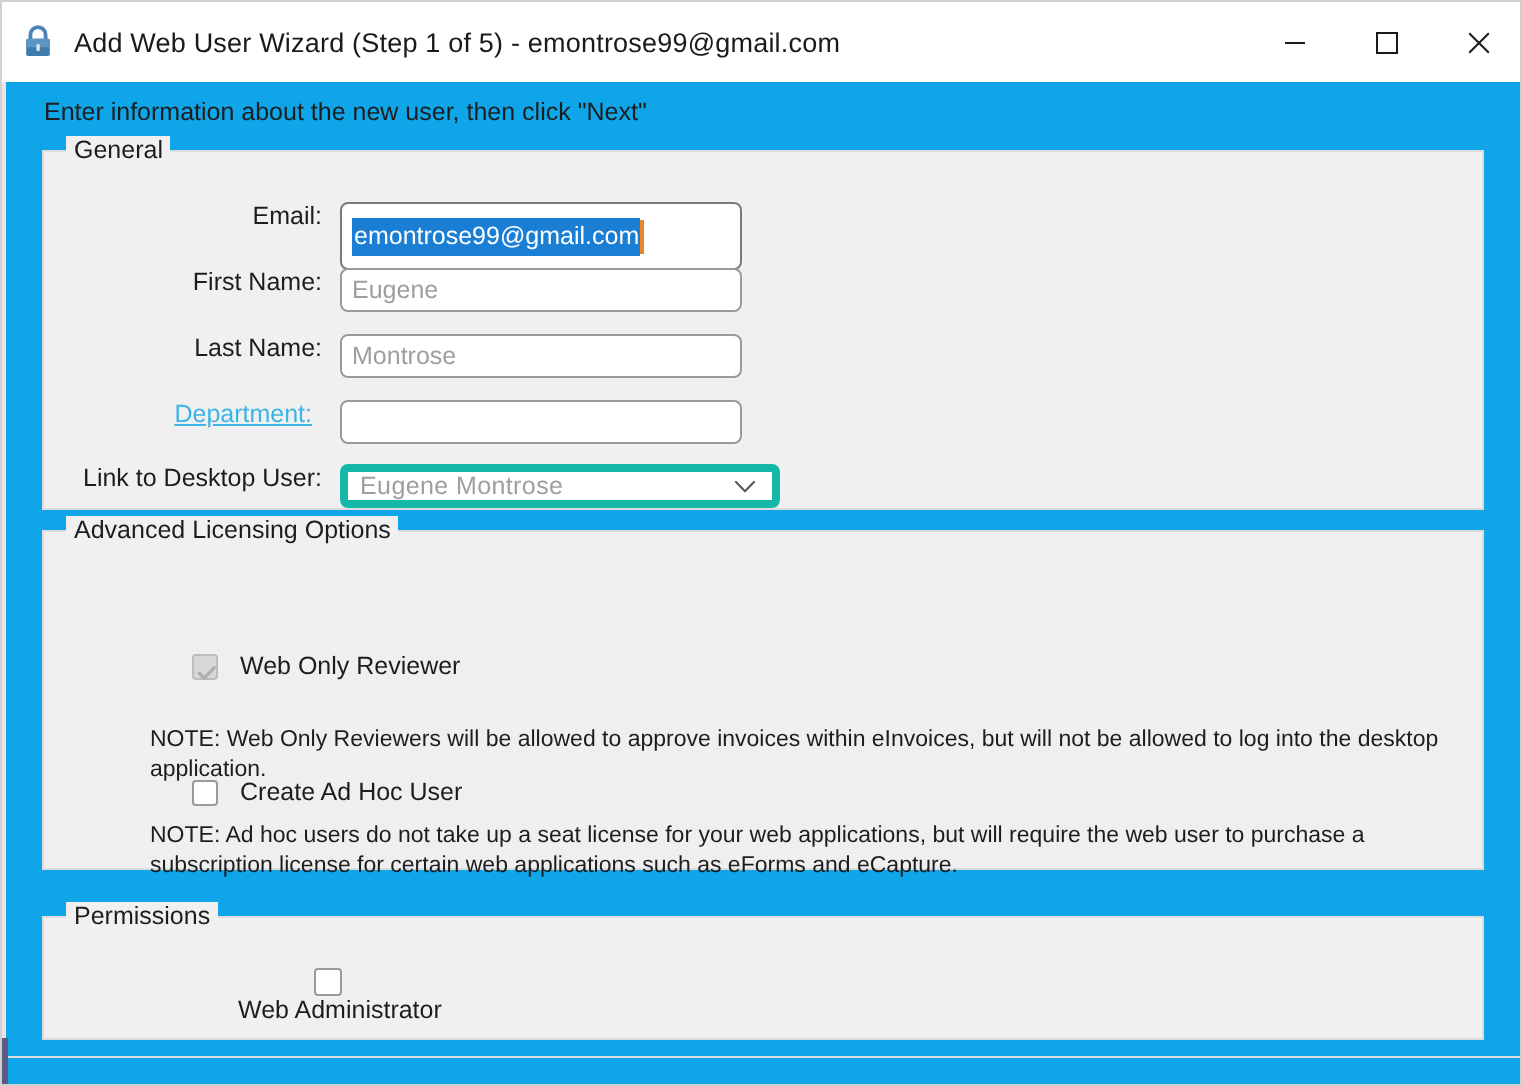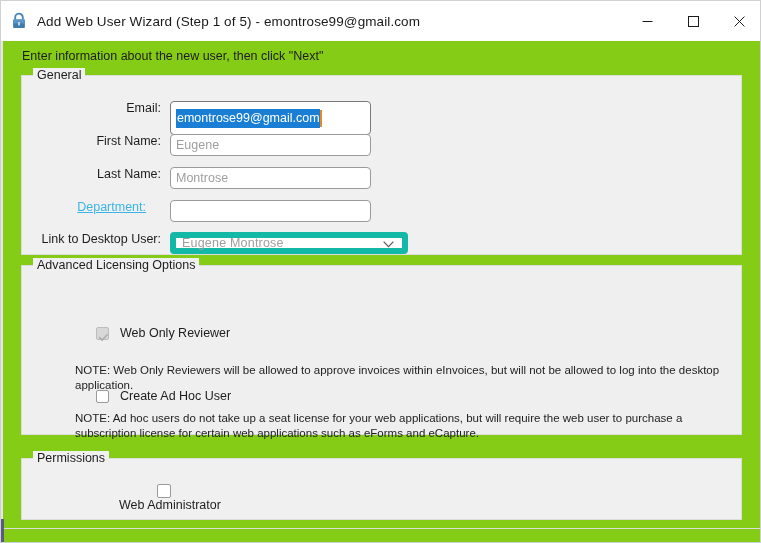--- a/index.html
+++ b/index.html
@@ -72,21 +72,21 @@
     cursor: default;
   }
   .win-btn svg { display: block; }
 
   
   #client {
     position: absolute;
     left: 0; top: 40px;
     width: 761px;
     height: 503px;
-    background: #84cc16;
+    background: #0ea5e9;
     box-sizing: border-box;
   }
 
   #instruction {
     position: absolute;
     left: 21px;
     top: 8px;
     font-size: 12.5px;
     color: #1d1d1d;
     white-space: nowrap;
@@ -137,21 +137,21 @@
     text-align: right;
     padding-right: 9px;
     font-size: 12.5px;
     color: #1d1d1d;
     white-space: nowrap;
     box-sizing: border-box;
   }
   .link-label {
     width: 148px;
     text-align: right;
-    padding-right: 24px;
+    padding-right: 14px;
     font-size: 12.5px;
     color: #3cb4e5;
     text-decoration: underline;
     white-space: nowrap;
     box-sizing: border-box;
     cursor: pointer;
   }
   .textbox {
     width: 201px;
     height: 22px;
@@ -193,24 +193,24 @@
   }
   #email-caret {
     width: 2px;
     height: 17px;
     background: #e8862a;
     flex: 0 0 auto;
   }
 
   
   .combobox {
-    width: 238px;
+    width: 220px;
     height: 22px;
     box-sizing: border-box;
-    border: 6px solid #14b8a6;
+    border: 4px solid #14b8a6;
     border-radius: 4px;
     background: #ffffff;
     position: relative;
     display: flex;
     align-items: center;
     padding-left: 6px;
     cursor: default;
   }
   .combo-value {
     font-size: 12.5px;

